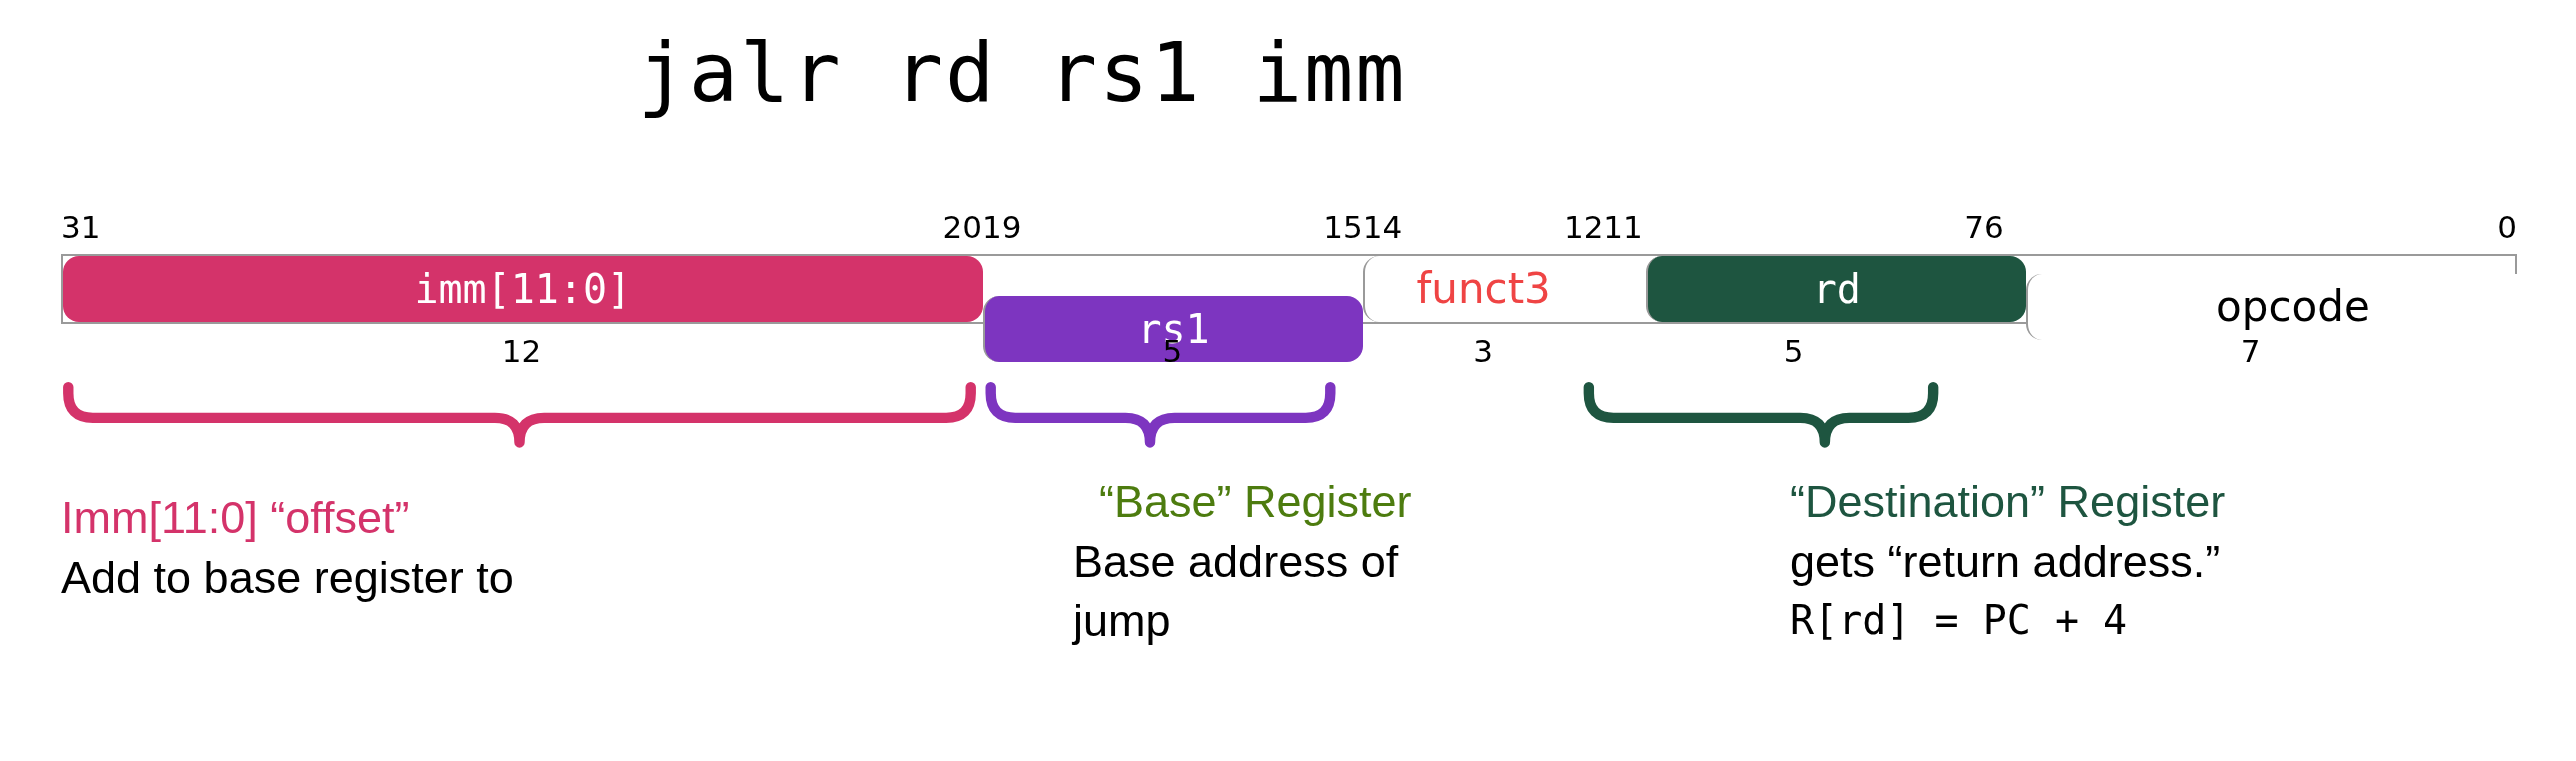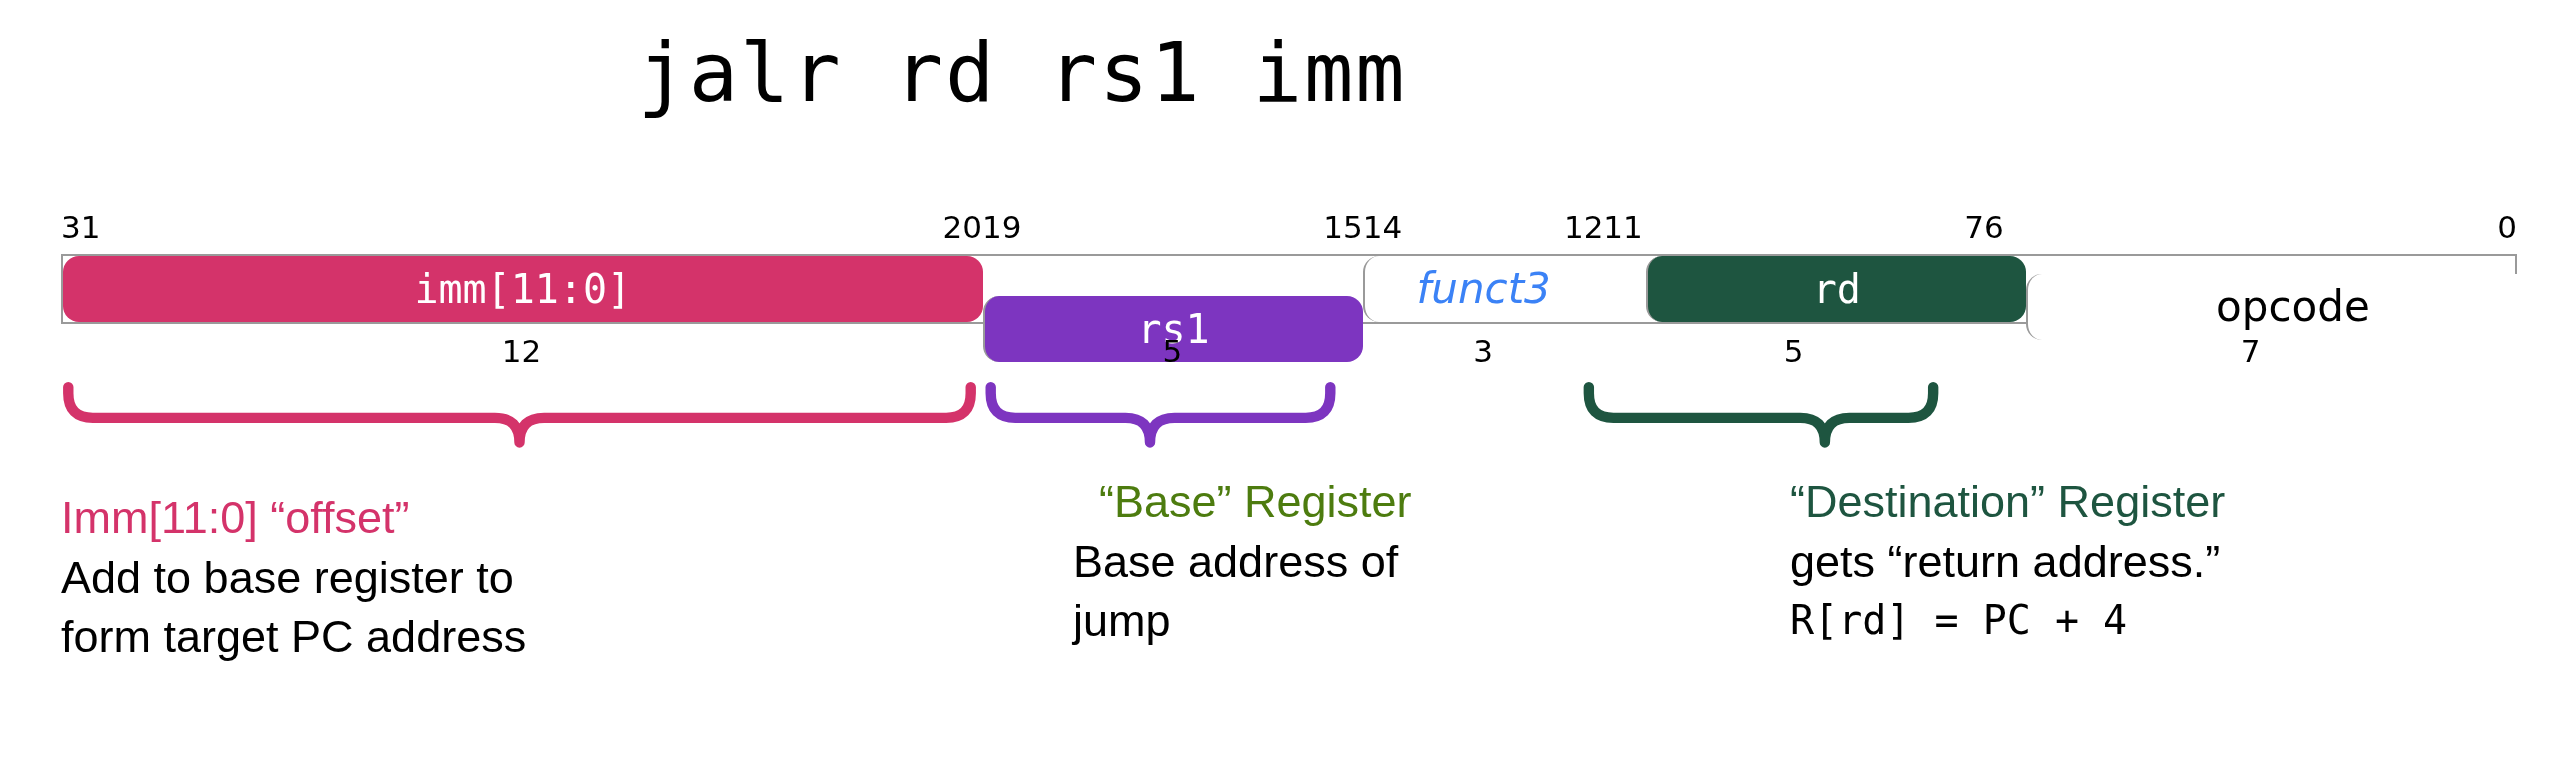--- a/index.html
+++ b/index.html
@@ -154,21 +154,21 @@
     <span class="bitnum right" style="left: 62.8%;">12</span>
     <span class="bitnum left" style="left: 62.8%;">11</span>
     <span class="bitnum right" style="left: 78.3%;">7</span>
     <span class="bitnum left" style="left: 78.3%;">6</span>
     <span class="bitnum right" style="left: 100%;">0</span>
   </div>
 
 <div id="field-bar">
     <div class="field" style="flex: 0 0 37.5%; background: rgb(212, 51, 106); color: rgb(255, 255, 255);">imm[11:0]</div>
     <div class="field" style="flex: 0 0 15.5%; background: rgb(125, 53, 192); color: rgb(255, 255, 255); margin-top: 40px;">rs1</div>
-    <div class="field plain" style="flex: 0 0 9.8%; background: rgb(255, 255, 255); color: #3b82f6; font-style: italic;">funct3</div>
+    <div class="field plain" style="flex: 0 0 9.8%; background: rgb(255, 255, 255); color: #ef4444;">funct3</div>
     <div class="field" style="flex: 0 0 15.5%; background: rgb(30, 85, 64); color: rgb(255, 255, 255); margin-left: 43px;">rd</div>
     <div class="field plain" style="flex: 0 0 21.7%; background: rgb(255, 255, 255); color: rgb(0, 0, 0); margin-top: 18px;">opcode</div>
   </div>
 
 <div id="width-row">
     <div class="wcount" style="flex: 0 0 37.5%;">12</div>
     <div class="wcount" style="flex: 0 0 15.5%;">5</div>
     <div class="wcount" style="flex: 0 0 9.8%;">3</div>
     <div class="wcount" style="flex: 0 0 15.5%;">5</div>
     <div class="wcount" style="flex: 0 0 21.7%;">7</div>
@@ -182,21 +182,20 @@
       <path d="M 5.5 7.5 V 14 q 0 26 26 26 H 147.89999999999998 q 26 0 26 26 q 0 -26 26 -26 H 338.5 q 26 0 26 -26 V 7.5" fill="none" stroke="#7d35c0" stroke-width="11" stroke-linecap="round" stroke-linejoin="round"></path>
     </svg>
     <svg width="356" height="70" viewBox="0 0 375 74" style="position: absolute; left: 1583px; top: 0px;">
       <path d="M 5.5 7.5 V 14 q 0 26 26 26 H 229.00000000000003 q 26 0 26 26 q 0 -26 26 -26 H 343.5 q 26 0 26 -26 V 7.5" fill="none" stroke="#1e5540" stroke-width="11" stroke-linecap="round" stroke-linejoin="round"></path>
     </svg>
   </div>
 
 <div class="annot" id="annot-imm">
     <div class="head" style="color: rgb(212, 51, 106);">Imm[11:0] “offset”</div>
     <div class="body-line">Add to base register to</div>
-    <div class="body-line">form target PC address</div>
   </div>
 <div class="annot" id="annot-rs1">
     <div class="head" style="color: #4d7c0f; margin-left: 26px;">“Base” Register</div>
     <div class="body-line">Base address of</div>
     <div class="body-line">jump</div>
   </div>
 <div class="annot" id="annot-rd">
     <div class="head" style="color: rgb(30, 85, 64);">“Destination” Register</div>
     <div class="body-line">gets “return address.”</div>
     <div class="mono-line">R[rd] = PC + 4</div>

